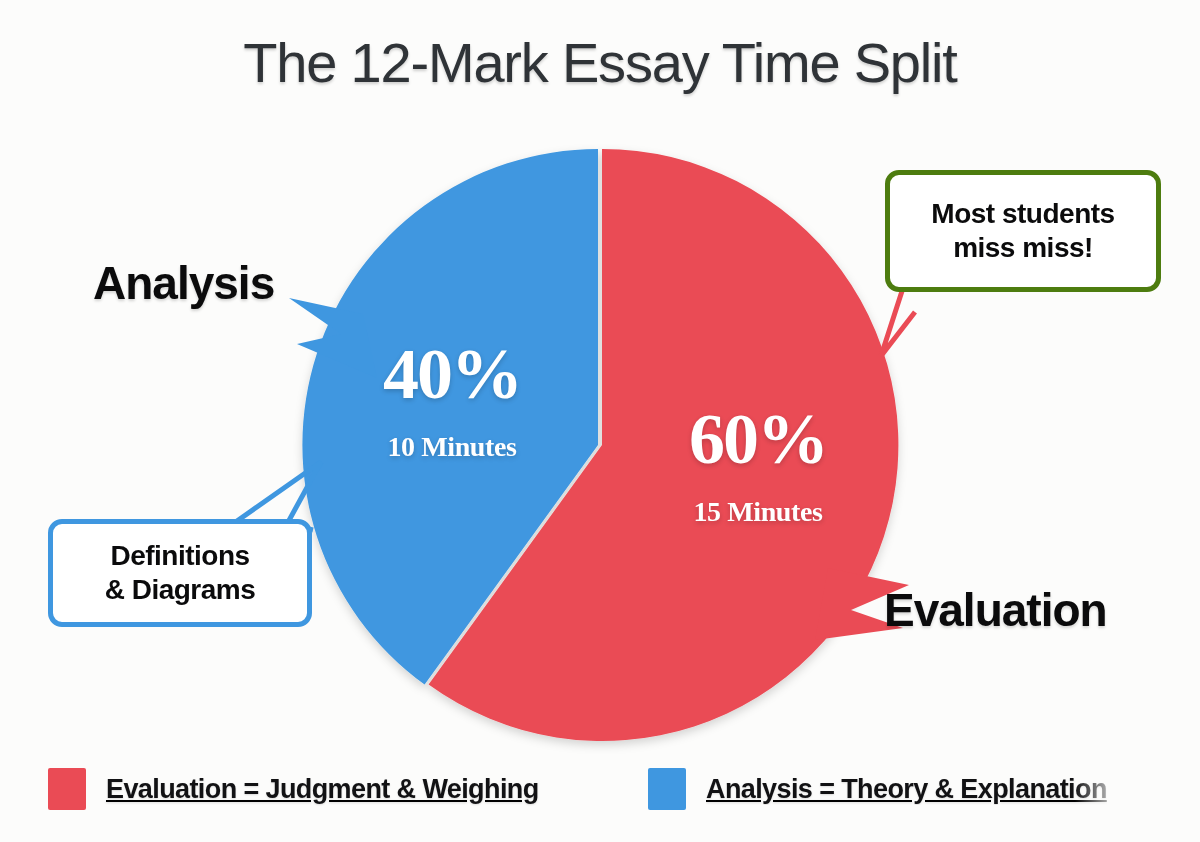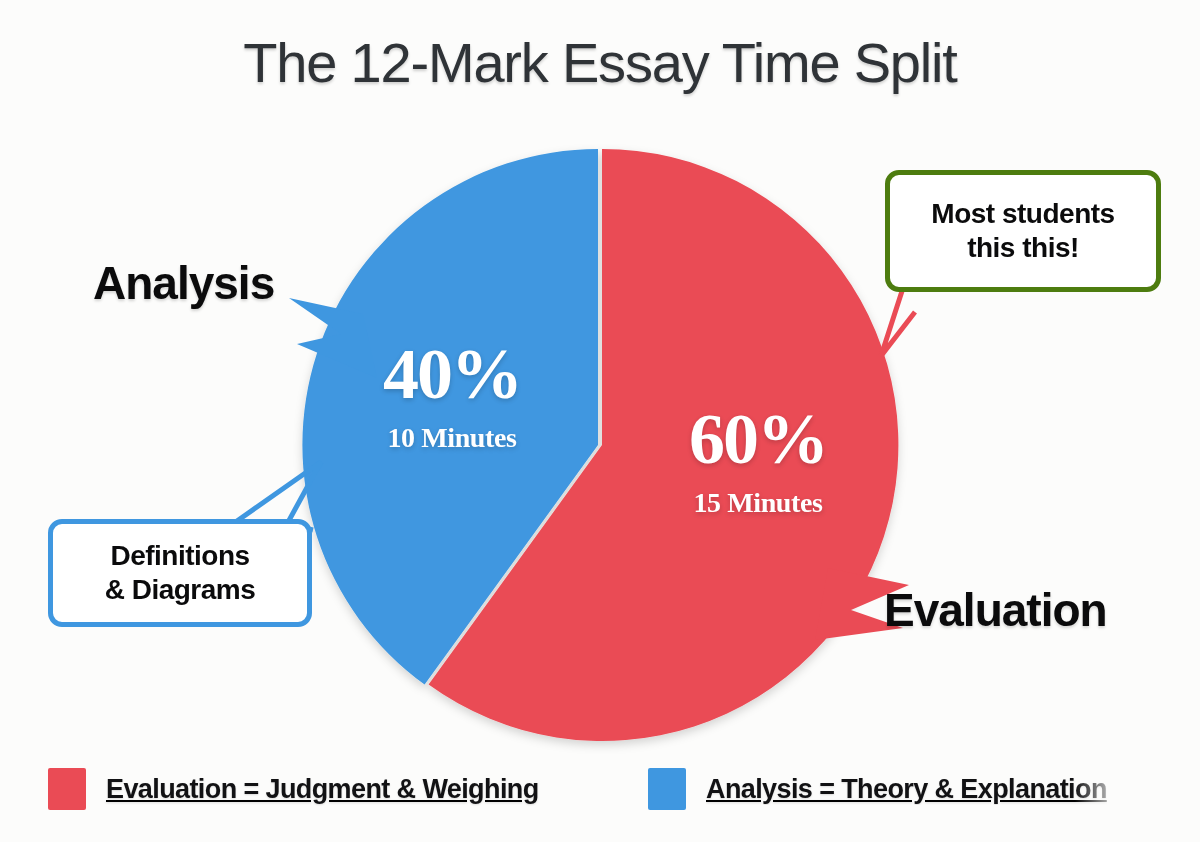--- a/index.html
+++ b/index.html
@@ -47,21 +47,21 @@
   .slice-pct {
     font-size:72px;
     font-weight:bold;
     letter-spacing:-2px;
     line-height:1.0;
   }
   .slice-min {
     font-size:28px;
     font-weight:bold;
     letter-spacing:-0.4px;
-    margin-top:12px;
+    margin-top:21px;
   }
   #label-analysis-values { left:342px; top:330px; width:220px; }
   #label-evaluation-values { left:628px; top:395px; width:260px;text-align:center; }
 
   
   .cat-label {
     position:absolute;
     font-size:46px;
     font-weight:bold;
     color:#0b0b0c;
@@ -183,21 +183,21 @@
 
   <div class="cat-label" id="cat-analysis">Analysis</div>
   <div class="cat-label" id="cat-evaluation">Evaluation</div>
 
   <svg class="callout-tail" id="tail-red" viewBox="0 0 130 86" xmlns="http://www.w3.org/2000/svg">
     <path d="M 122 6 L 48 6 L 26 74 L 60 30" fill="none" stroke="#ea4b55" stroke-width="5" stroke-linejoin="miter" stroke-linecap="butt"></path>
   </svg>
   <div class="callout" id="callout-red">
     <div class="callout-text">
       <span>Most students</span><br>
-      <span>this this!</span>
+      <span>miss miss!</span>
     </div>
   </div>
 
   <svg class="callout-tail" id="tail-blue" viewBox="0 0 135 90" xmlns="http://www.w3.org/2000/svg">
     <path d="M 2 80 L 96 14 L 62 76 L 88 82" fill="none" stroke="#3f97e0" stroke-width="5" stroke-linejoin="miter" stroke-linecap="butt"></path>
   </svg>
   <div class="callout" id="callout-blue">
     <div class="callout-text">
       <span>Definitions</span><br>
       <span>&amp; Diagrams</span>

